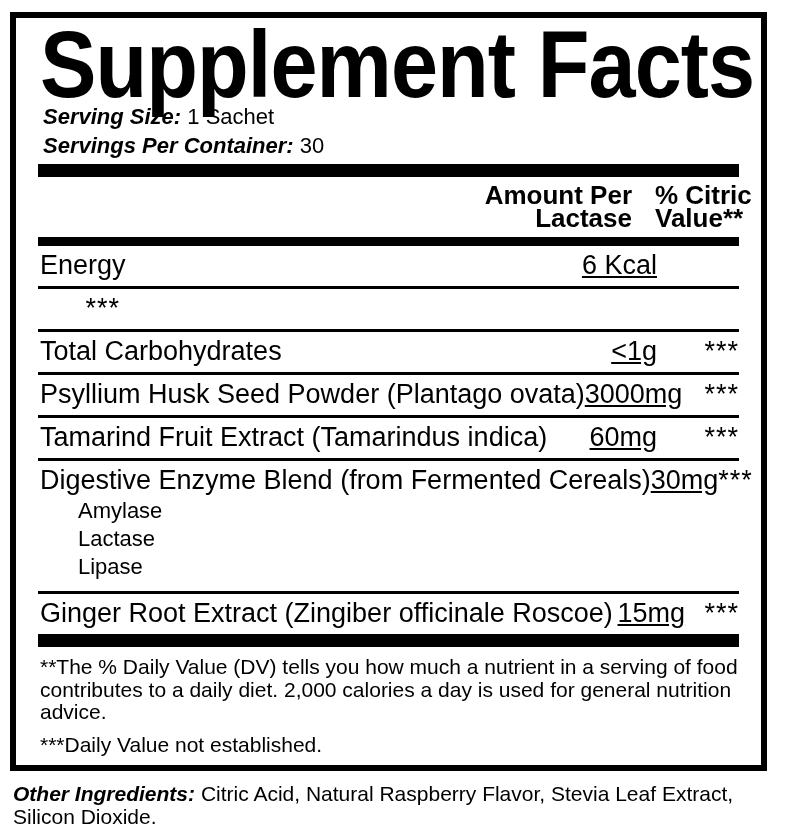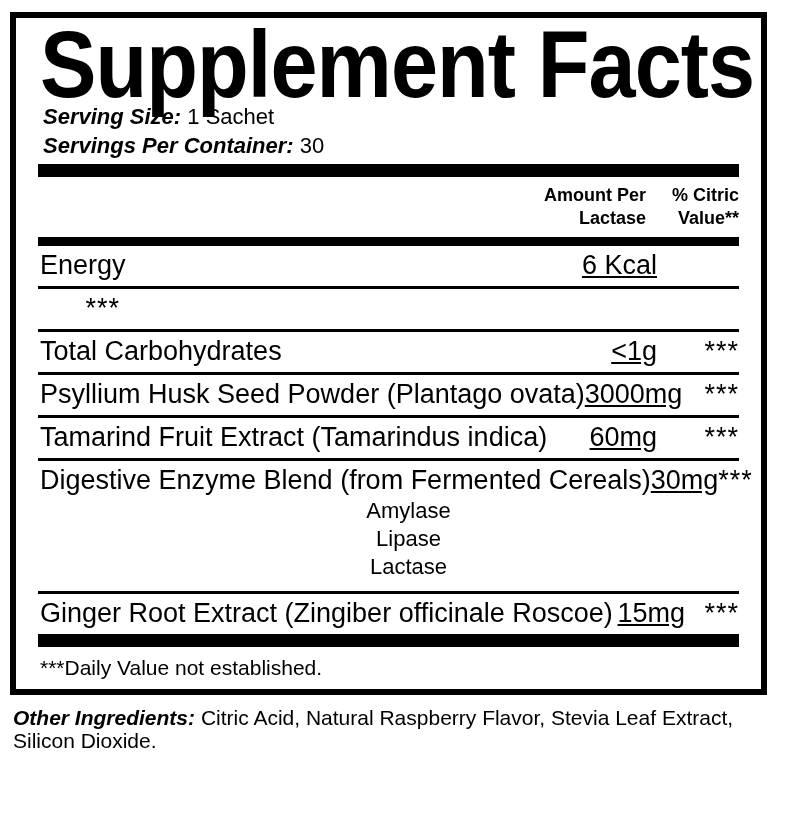--- a/index.html
+++ b/index.html
@@ -37,42 +37,42 @@
   }
   .b { font-weight: bold; font-style: italic; }
   .bar { background: #000; width: 100%; }
   .bar-thick { height: 13px; }
   .bar-mid { height: 9px; }
   .bar-top-gap { margin-top: 4px; }
   .col-header {
     display: flex;
     justify-content: flex-end;
     align-items: flex-end;
-    gap: 9px;
+    gap: 23px;
     padding: 7px 0 7px 0;
     font-weight: bold;
-    font-size: 18px;
+    font-size: 26px;
     line-height: 23px;
     white-space: nowrap;
   }
   .amt-h { text-align: right; }
   .dv-h { width: 84px; text-align: right; }
   .rows { }
   .nrow { padding: 6px 0 8px 0; }
   .nrow + .nrow { border-top: 3px solid #000; }
   .nrow-main {
     display: flex;
     align-items: baseline;
     font-size: 27px;
     line-height: 26px;
   }
   .nname { flex: 1; white-space: nowrap; margin-left: 2px; }
   .namount { width: 110px; text-align: right; white-space: nowrap; text-decoration: underline; }
   .ndv { width: 82px; text-align: right; white-space: nowrap; letter-spacing: 1px; }
-  .sub-list { margin: 4px 0 2px 40px; font-size: 22px; line-height: 28px; text-align: center; }
+  .sub-list { margin: 4px 0 2px 40px; font-size: 22px; line-height: 28px; }
   .footnote {
     font-size: 21px;
     line-height: 22.5px;
     margin: 9px 0 0 2px;
   }
   .footnote-last { margin: 10px 0 9px 2px; }
   .other-ing {
     font-size: 21px;
     line-height: 23px;
     margin: 11px 14px 0 13px;
@@ -152,37 +152,38 @@
     </div>
 
     <div class="nrow">
       <div class="nrow-main">
         <span class="nname">Digestive Enzyme Blend (from Fermented Cereals)</span>
         <span class="namount">30mg</span>
         <span class="ndv">***</span>
       </div>
       <div class="sub-list">
         <div>Amylase</div>
+        <div>Lactase</div>
         <div>Lipase</div>
-        <div>Lactase</div>
       </div>
     </div>
 
     <div class="nrow">
       <div class="nrow-main">
         <span class="nname">Ginger Root Extract (Zingiber officinale Roscoe)</span>
         <span class="namount">15mg</span>
         <span class="ndv">***</span>
       </div>
     </div>
 
   </div>
 
   <div class="bar bar-thick"></div>
 
+  <p class="footnote">**The % Daily Value (DV) tells you how much a nutrient in a serving of food contributes to a daily diet. 2,000 calories a day is used for general nutrition advice.</p>
   <p class="footnote footnote-last">***Daily Value not established.</p>
 
 </div>
 
 <p class="other-ing">
   <span class="b">Other Ingredients:</span>
   <span>Citric Acid, Natural Raspberry Flavor, Stevia Leaf Extract, Silicon Dioxide.</span>
 </p>
 
 </body></html>

